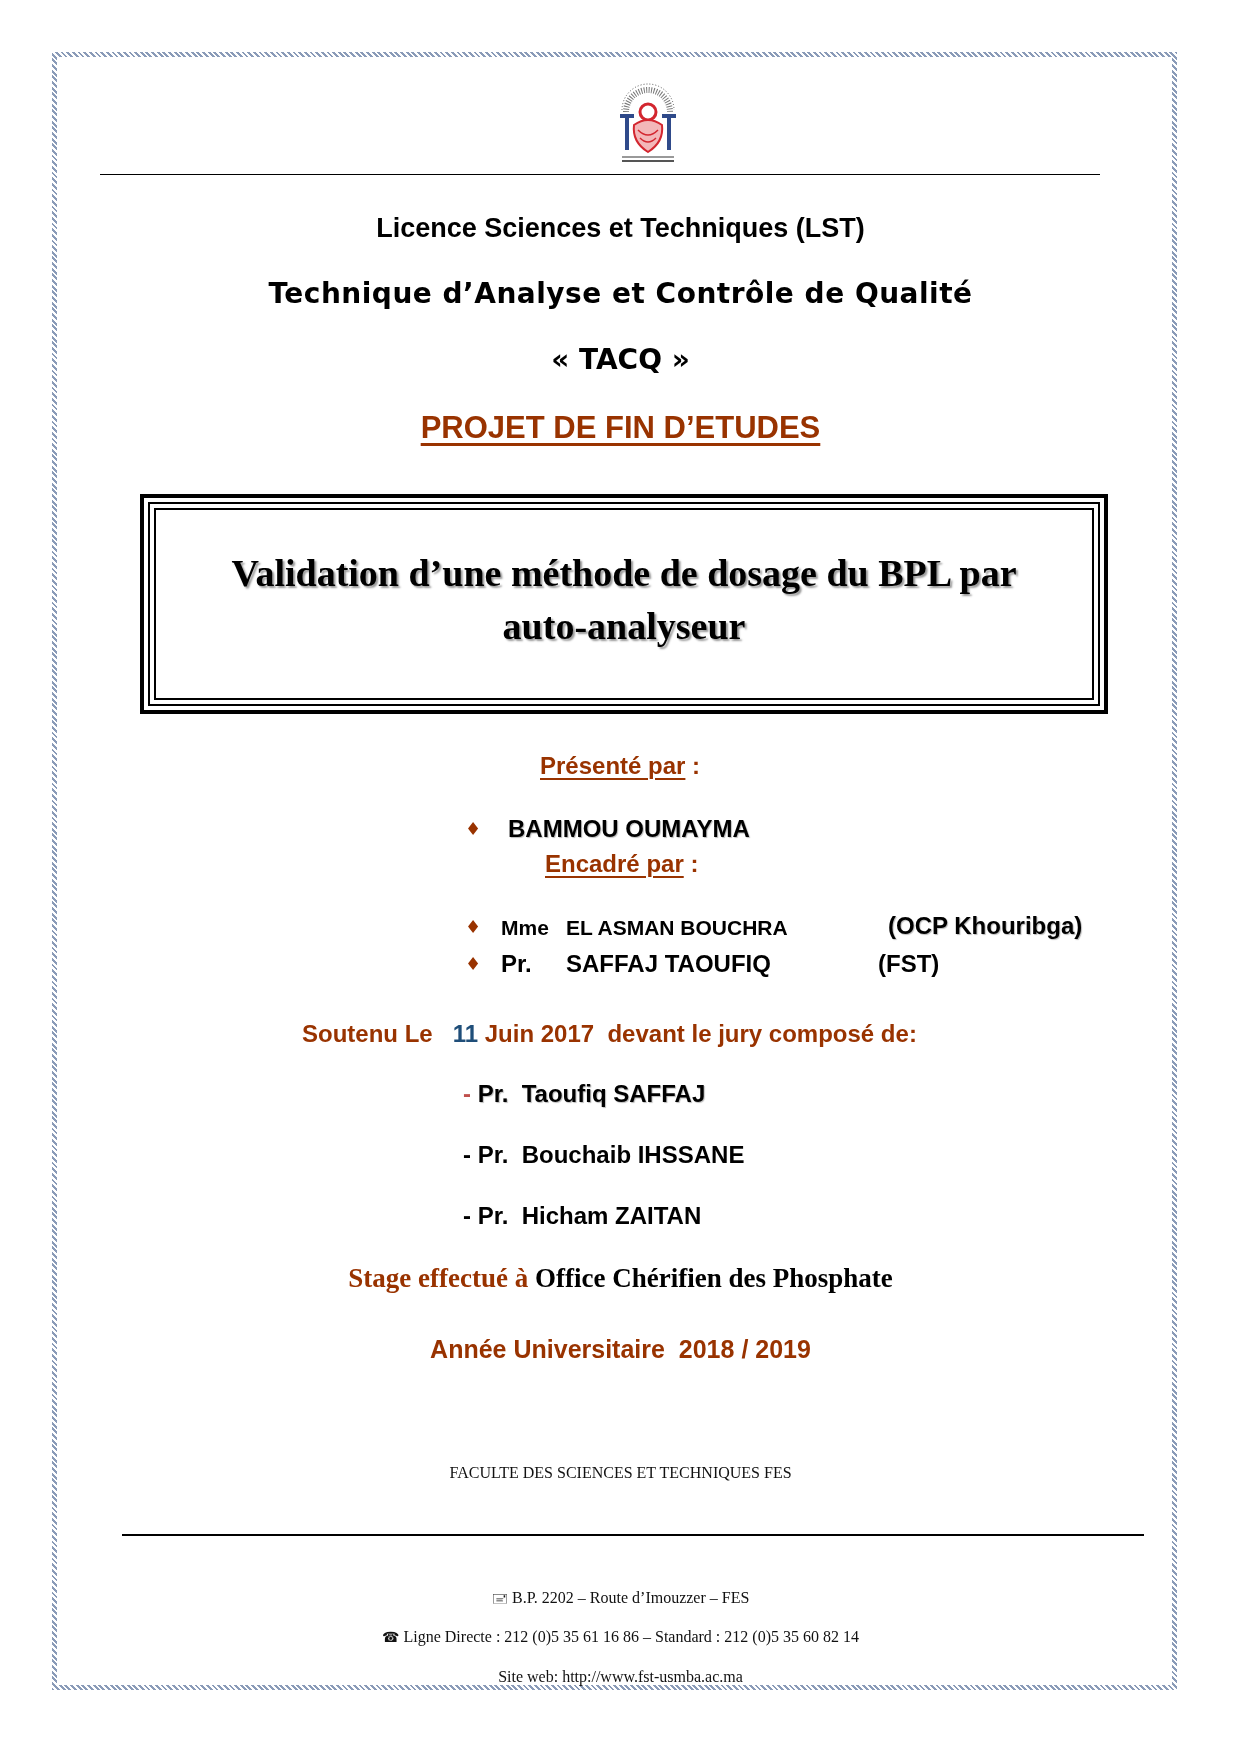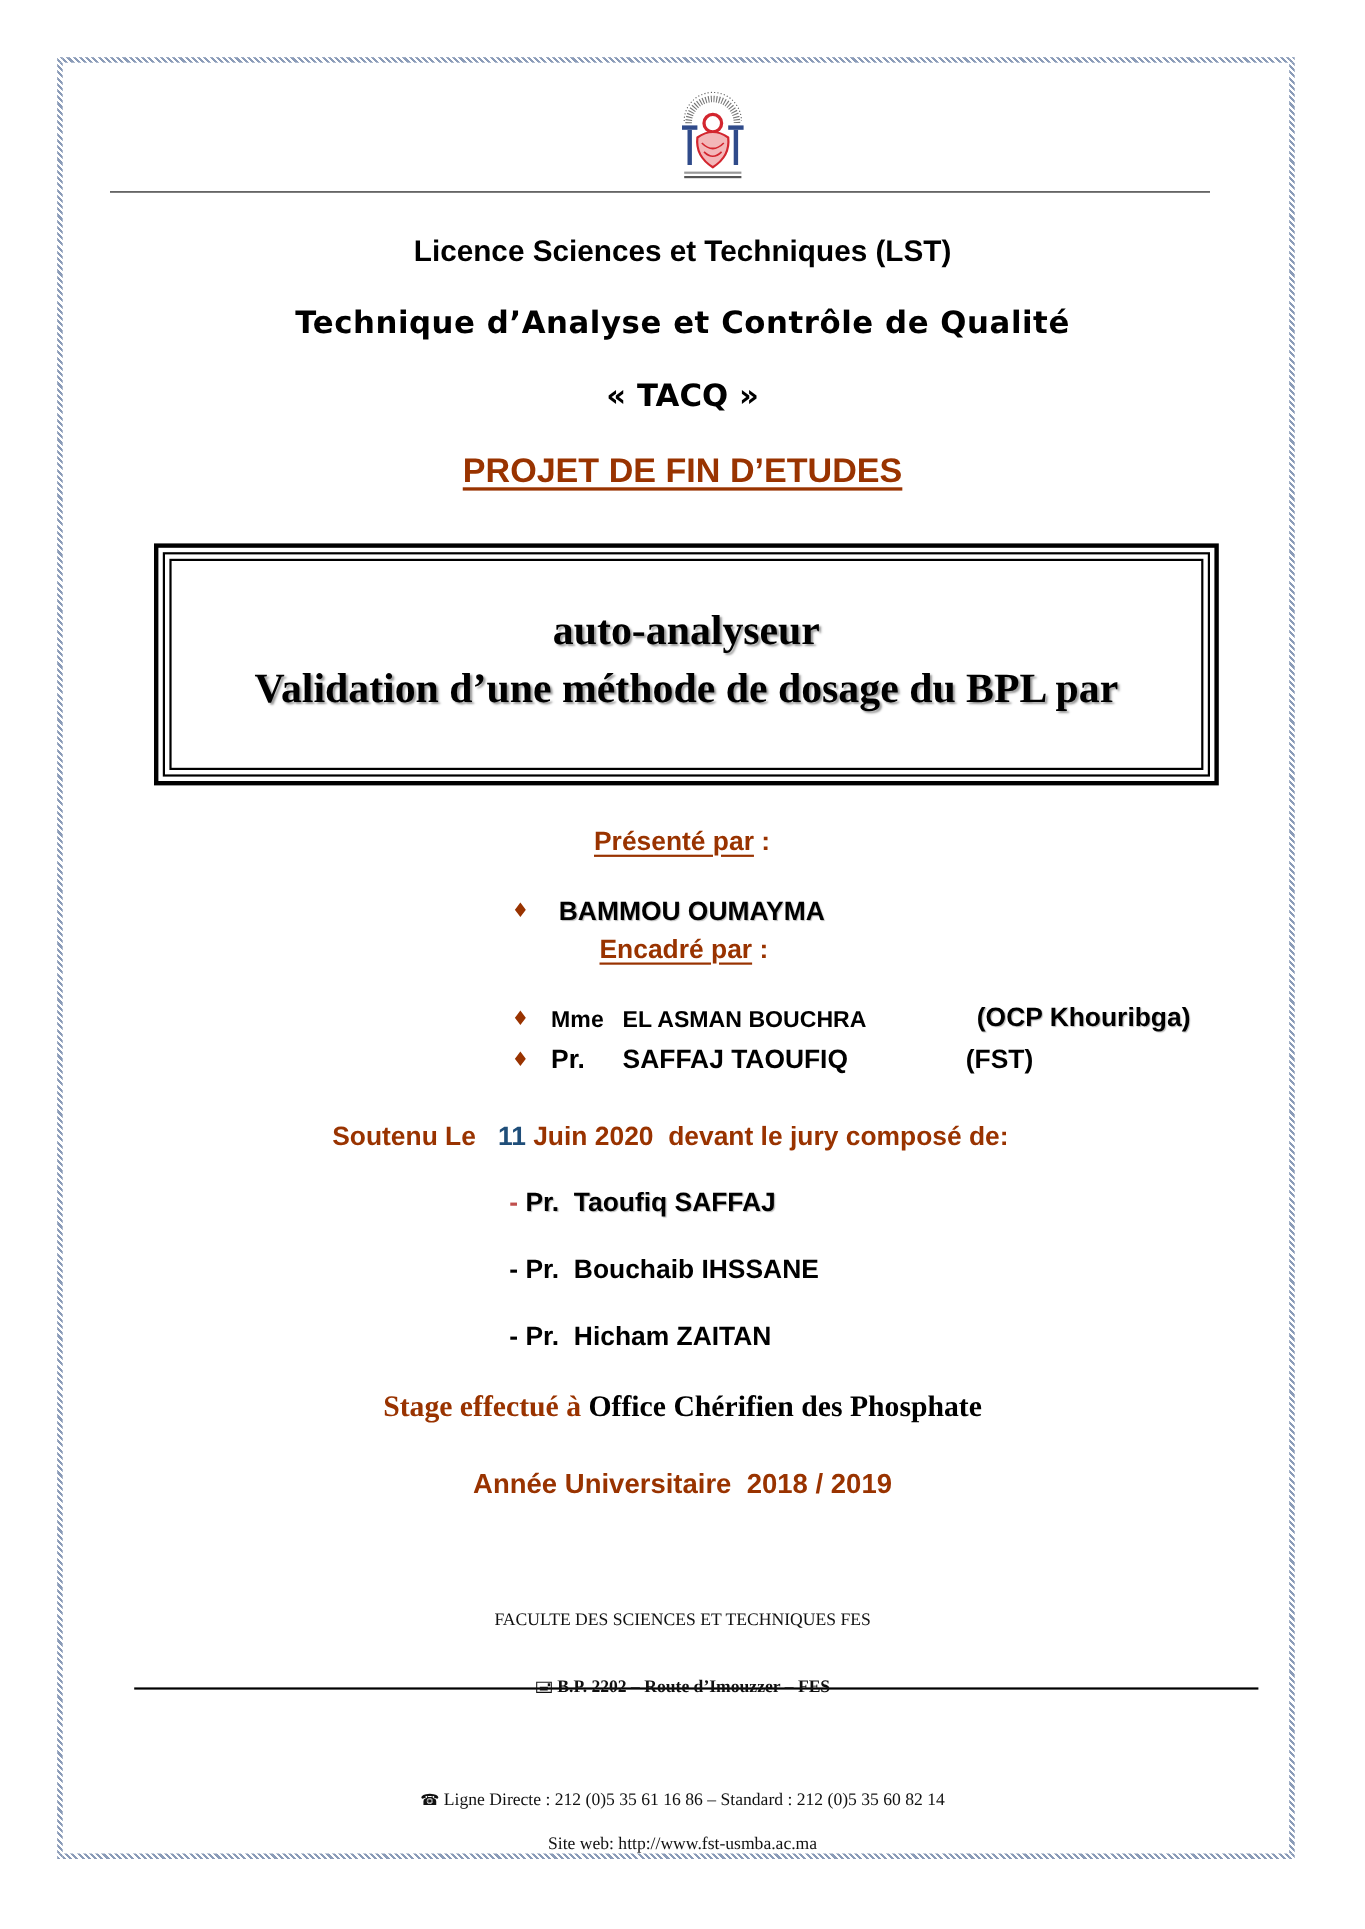--- a/index.html
+++ b/index.html
@@ -66,21 +66,21 @@
     .jury .dash { color: #000; }
     .jury.first .dash { color: #c0504d; }
     .jury.first .txt { text-shadow: 1px 1px 1px #bbb; }
 
     .stage { top: 1263px; font-family: "Liberation Serif", serif; font-weight: bold; font-size: 27px; }
     .annee { top: 1335px; font-family: "Liberation Sans", sans-serif; font-weight: bold; font-size: 25px; color: #993300; white-space: pre; }
 
     .footer-rule { position: absolute; left: 122px; top: 1534px; width: 1022px; height: 2px; background: #000; }
     .foot { position: absolute; left: 0; width: 1241px; text-align: center; font-family: "Liberation Serif", serif; font-size: 16px; color: #111; }
     .foot1 { top: 1464px; }
-    .foot2 { top: 1523px; font-weight: bold; }
+    .foot2 { top: 1588px; }
     .foot3 { top: 1628px; }
     .foot4 { top: 1668px; }
     .ico { display: inline-block; font-size: 14px; margin-right: 4px; }
   </style>
 </head>
 <body>
 
 <div class="page-border"></div>
 
 <div class="header">
@@ -107,22 +107,22 @@
 
 <div class="centered licence">Licence Sciences et Techniques (LST)</div>
 <div class="centered tacq-title">Technique d’Analyse et Contrôle de Qualité</div>
 <div class="centered tacq">« TACQ »</div>
 <div class="centered pfe"><span>PROJET DE FIN D’ETUDES</span></div>
 
 <div class="title-box">
   <div class="inner1">
     <div class="inner2">
       <div class="title-text">
+        <div>Validation d’une méthode de dosage du BPL par</div>
         <div>auto-analyseur</div>
-        <div>Validation d’une méthode de dosage du BPL par</div>
       </div>
     </div>
   </div>
 </div>
 
 <div class="section-label present"><span class="u">Présenté par</span><span> :</span></div>
 
 <div class="bullet" style="left:465px; top:818px;">♦</div>
 <div class="name-line student">BAMMOU OUMAYMA</div>
 
@@ -131,21 +131,21 @@
 <div class="bullet" style="left:465px; top:916px;">♦</div>
 <div class="name-line sup1-title">Mme</div>
 <div class="name-line sup1-name">EL ASMAN BOUCHRA</div>
 <div class="name-line sup1-org">(OCP Khouribga)</div>
 
 <div class="bullet" style="left:465px; top:953px;">♦</div>
 <div class="name-line sup2-title">Pr.</div>
 <div class="name-line sup2-name">SAFFAJ TAOUFIQ</div>
 <div class="name-line sup2-org">(FST)</div>
 
-<div class="soutenu"><span>Soutenu Le   </span><span class="day">11</span><span> Juin 2020  devant le jury composé de:</span></div>
+<div class="soutenu"><span>Soutenu Le   </span><span class="day">11</span><span> Juin 2017  devant le jury composé de:</span></div>
 
 <div class="jury first" style="top:1080px;"><span class="dash">- </span><span class="txt">Pr.  Taoufiq SAFFAJ</span></div>
 <div class="jury" style="top:1141px;"><span class="dash">- </span><span class="txt">Pr.  Bouchaib IHSSANE</span></div>
 <div class="jury" style="top:1202px;"><span class="dash">- </span><span class="txt">Pr.  Hicham ZAITAN</span></div>
 
 <div class="centered stage"><span class="brown">Stage effectué à </span><span>Office Chérifien des Phosphate</span></div>
 
 <div class="centered annee">Année Universitaire  2018 / 2019</div>
 
 <div class="footer-rule"></div>

